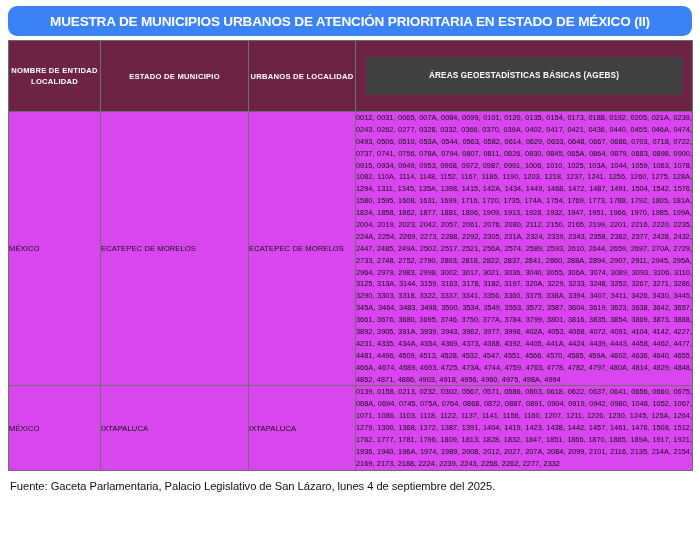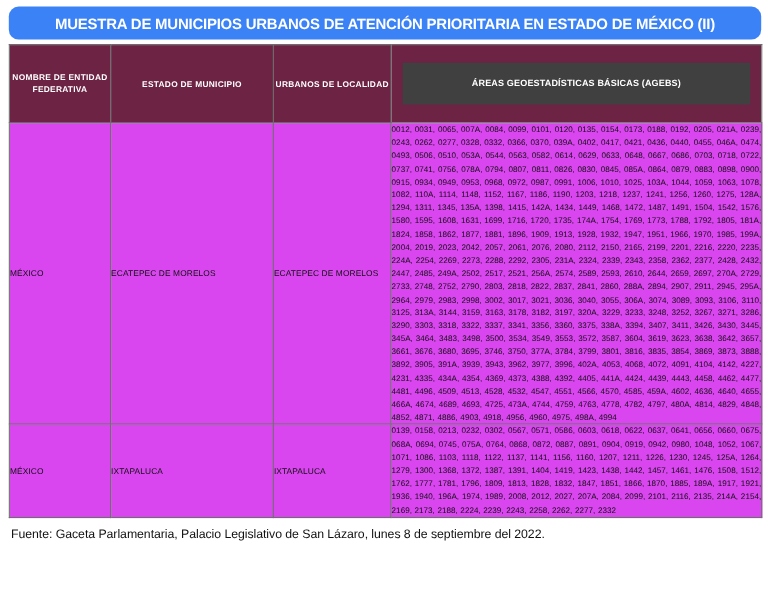--- a/index.html
+++ b/index.html
@@ -123,21 +123,21 @@
 
   <table class="data-table">
     <colgroup>
       <col class="c1">
         <col class="c2">
         <col class="c3">
         <col class="c4">
     </colgroup>
     <thead>
       <tr>
-        <th>NOMBRE DE ENTIDAD FEDERATIVA</th>
+        <th>NOMBRE DE ENTIDAD LOCALIDAD</th>
         <th>ESTADO DE MUNICIPIO</th>
         <th>URBANOS DE LOCALIDAD</th>
         <th class="ageb-head">
           <div class="inner-box">ÁREAS GEOESTADÍSTICAS BÁSICAS (AGEBS)</div>
         </th>
       </tr>
     </thead>
     <tbody>
       <tr>
         <td class="name-cell">MÉXICO</td>
@@ -147,15 +147,15 @@
       </tr>
       <tr>
         <td class="name-cell">MÉXICO</td>
         <td class="name-cell">IXTAPALUCA</td>
         <td class="name-cell">IXTAPALUCA</td>
         <td class="ageb-cell">0139, 0158, 0213, 0232, 0302, 0567, 0571, 0586, 0603, 0618, 0622, 0637, 0641, 0656, 0660, 0675, 068A, 0694, 0745, 075A, 0764, 0868, 0872, 0887, 0891, 0904, 0919, 0942, 0980, 1048, 1052, 1067, 1071, 1086, 1103, 1118, 1122, 1137, 1141, 1156, 1160, 1207, 1211, 1226, 1230, 1245, 125A, 1264, 1279, 1300, 1368, 1372, 1387, 1391, 1404, 1419, 1423, 1438, 1442, 1457, 1461, 1476, 1508, 1512, 1762, 1777, 1781, 1796, 1809, 1813, 1828, 1832, 1847, 1851, 1866, 1870, 1885, 189A, 1917, 1921, 1936, 1940, 196A, 1974, 1989, 2008, 2012, 2027, 207A, 2084, 2099, 2101, 2116, 2135, 214A, 2154, 2169, 2173, 2188, 2224, 2239, 2243, 2258, 2262, 2277, 2332</td>
       </tr>
     </tbody>
   </table>
 
-  <div class="footer">Fuente: Gaceta Parlamentaria, Palacio Legislativo de San Lázaro, lunes 8 de septiembre del 2022.</div>
+  <div class="footer">Fuente: Gaceta Parlamentaria, Palacio Legislativo de San Lázaro, lunes 4 de septiembre del 2025.</div>
 
 </div>
 
 </body></html>

